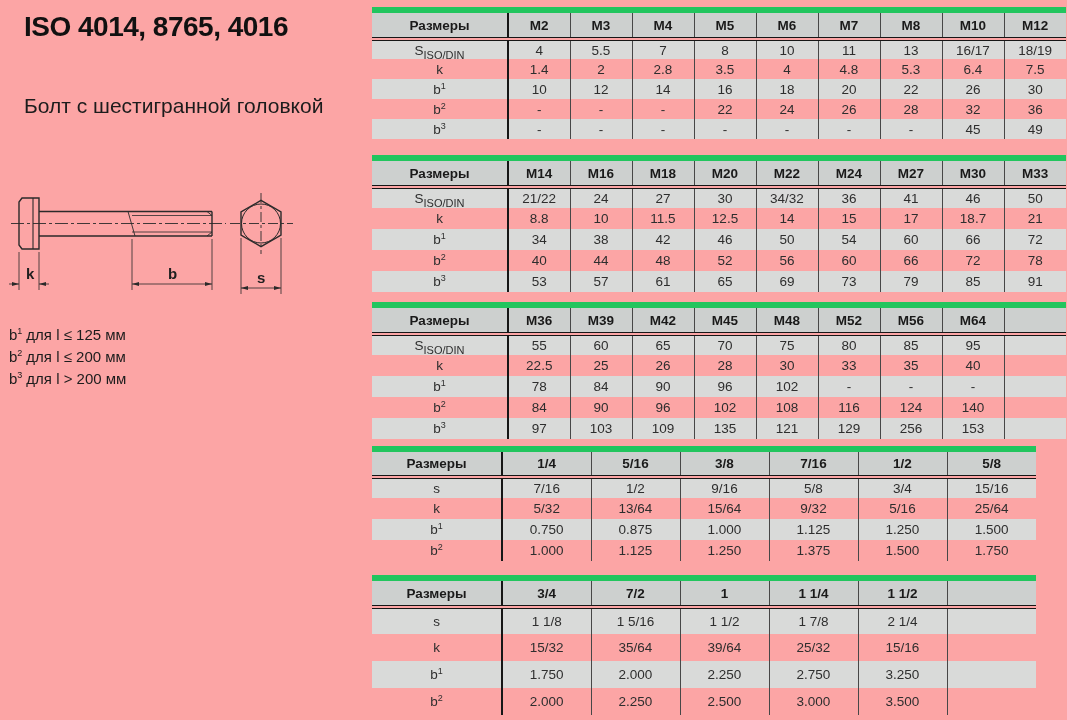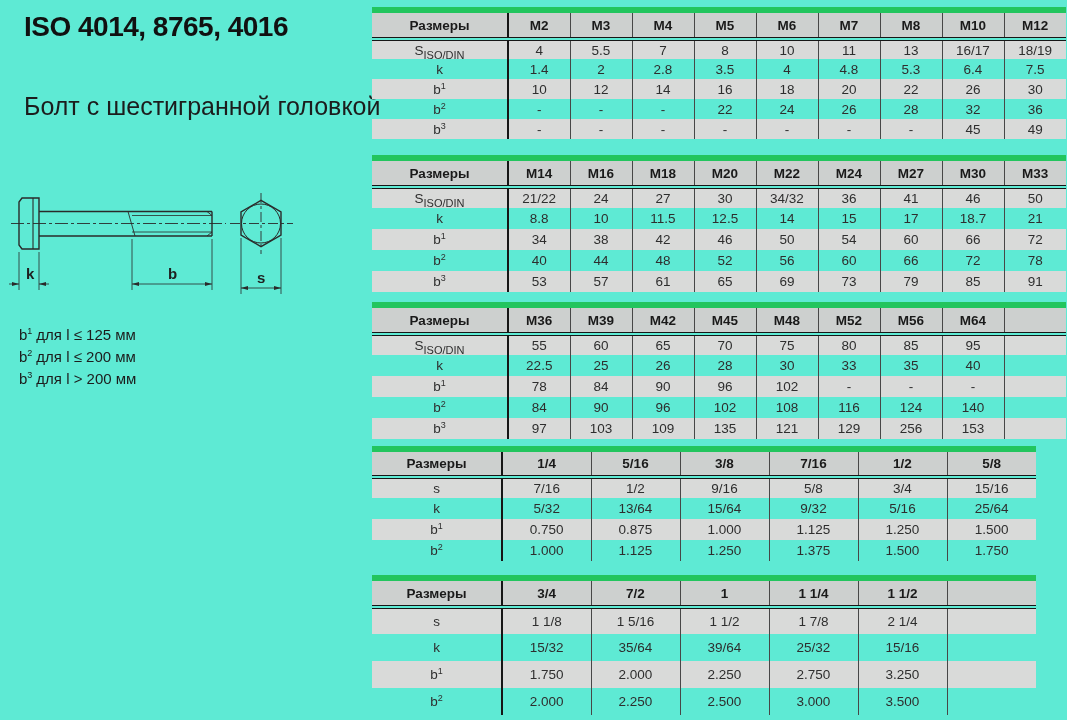--- a/index.html
+++ b/index.html
@@ -1,32 +1,32 @@
 <!DOCTYPE html>
 <html style="--header-bg: #cdd0cf; --stripe-bg: #d9dad9;"><head>
 <meta charset="utf-8">
 <style>
   html,body { margin:0; padding:0; }
   body {
     width:1067px; height:720px; overflow:hidden; background:#ffffff;
     font-family:"Liberation Sans", sans-serif; color:#222;
   }
-  #page { position:relative; width:1067px; height:720px; background:#5eead4; }
+  #page { position:relative; width:1067px; height:720px; background:#fca5a5; }
 
   
   .title-block { position:absolute; left:24px; top:10px; }
   .title-line { font-size:28px; font-weight:700; line-height:34px; color:#111; letter-spacing:-0.5px; }
   .subtitle-block { position:absolute; left:24px; top:92px; }
-  .subtitle-line { font-size:25px; line-height:28px; color:#1c1c1c; }
+  .subtitle-line { font-size:21px; line-height:28px; color:#1c1c1c; }
 
   .diagram-wrap { position:absolute; left:8px; top:186px; width:300px; height:120px; }
   .diagram-wrap svg { display:block; }
   .dim-label { font:700 15px "Liberation Sans", sans-serif; fill:#1f1f1f; }
 
-  .footnotes { position:absolute; left:19px; top:322px; font-size:15px; line-height:19px; color:#1c1c1c; }
+  .footnotes { position:absolute; left:9px; top:322px; font-size:15px; line-height:19px; color:#1c1c1c; }
   .footnote sup { font-size:9px; }
   .footnote .fn-text { margin-left:4px; }
 
   
   table.dim-table {
     position:absolute; border-collapse:collapse; table-layout:fixed;
     font-size:13.5px; color:#2e2e2e;
     border-top:6px solid #22c55e;
   }
   table.dim-table th, table.dim-table td {

